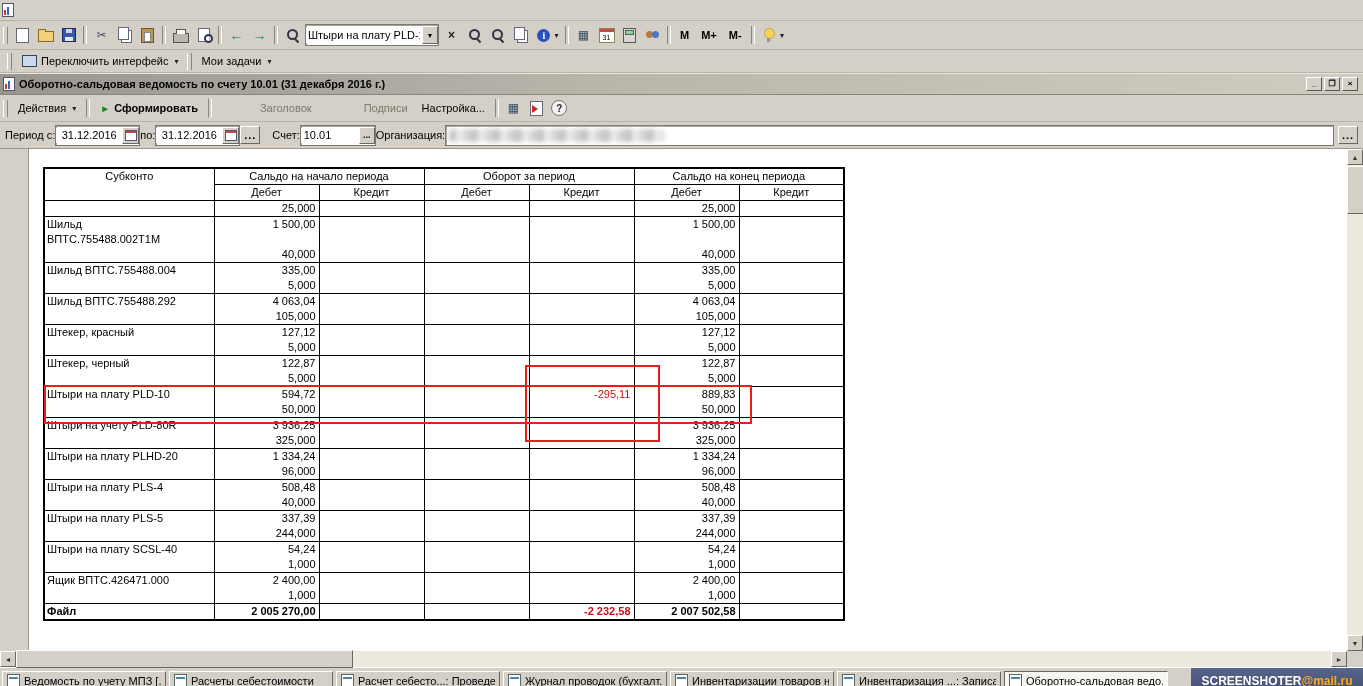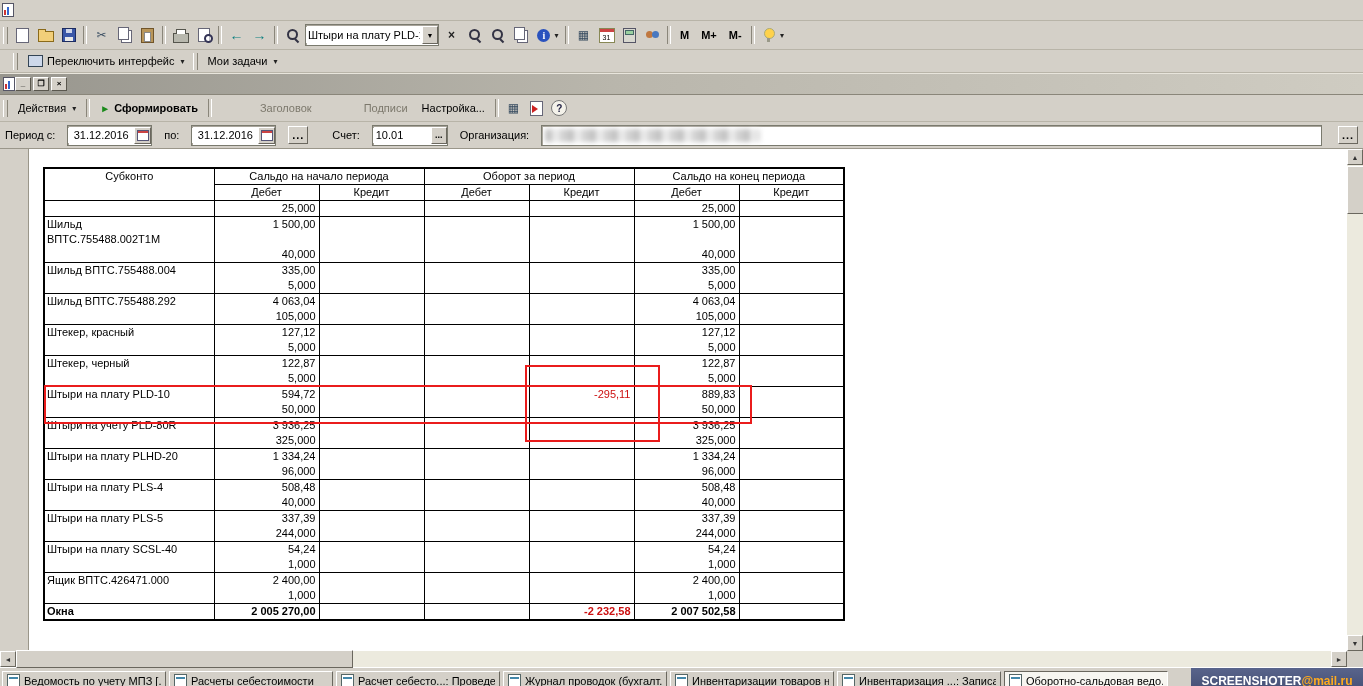--- a/index.html
+++ b/index.html
@@ -65,39 +65,39 @@
   .ic-cal2::before{content:"";display:block;height:2px;background:#c44;}
   .ic-monitor{width:13px;height:10px;background:#cdd8ea;border:1px solid #345;}
   .ic-report{width:10px;height:12px;background:#fff;border:1px solid #556;position:relative;}
   .ic-report::before{content:"";position:absolute;left:1px;bottom:1px;width:2px;height:5px;background:#c33;}
   .ic-report::after{content:"";position:absolute;left:4px;bottom:1px;width:2px;height:8px;background:#36c;}
   .combo{display:flex;align-items:center;height:20px;background:#fff;border:1px solid #7a7a6e;box-shadow:inset 1px 1px 0 #a8a49a;margin:0 1px;}
   .combo input{border:none;outline:none;width:112px;height:16px;padding:0 2px;font:11px "Liberation Sans",sans-serif;}
   .combo-dd{width:16px;height:18px;background:#d4d0c8;border:1px solid;border-color:#fff #6a675e #6a675e #fff;font-size:7px;}
 
   
-  .ifacebar{height:22px;display:flex;align-items:center;border-bottom:1px solid #b8b4a8;padding:0 12px;}
+  .ifacebar{height:22px;display:flex;align-items:center;border-bottom:1px solid #b8b4a8;padding:0 6px;}
   .flatbtn{display:flex;align-items:center;gap:4px;padding:2px 6px;border:1px solid transparent;}
   .flatbtn.dim{color:#7c786c;margin-left:38px;}
 
   
   .mdi-title{height:20px;display:flex;align-items:center;padding:0 3px;
     background:linear-gradient(90deg,#98968e 0%,#b9b6ac 45%,#cfccc2 100%);
     border-top:1px solid #e8e5dc;border-bottom:1px solid #8a867a;}
   .mdi-text{font-weight:bold;margin-left:4px;flex:1;white-space:nowrap;overflow:hidden;}
   .mdi-btns{display:flex;align-items:center;gap:2px;margin-right:2px;}
   .mdi-btns button{width:16px;height:14px;background:#d4d0c8;border:1px solid;border-color:#fff #5a574e #5a574e #fff;font-size:8px;line-height:8px;display:flex;align-items:center;justify-content:center;font-weight:bold;}
 
   
   .rtoolbar{height:26px;display:flex;align-items:center;border-bottom:1px solid #b8b4a8;padding:0 2px;}
   .generate{font-weight:bold;}
   .play{color:#1a8a1a;font-size:10px;}
 
   
-  .filterbar{height:26px;display:flex;align-items:center;padding:0 5px;gap:12px;border-bottom:1px solid #9a968a;position:relative;}
+  .filterbar{height:26px;display:flex;align-items:center;padding:0 5px;gap:0;border-bottom:1px solid #9a968a;position:relative;}
   .lbl{white-space:nowrap;}
   .field{display:flex;align-items:center;height:19px;background:#fff;border:1px solid #7a7a6e;box-shadow:inset 1px 1px 0 #a8a49a;}
   .field input{border:none;outline:none;height:15px;padding:0 3px;font:11px "Liberation Sans",sans-serif;}
   .date input{width:60px;text-align:center;}
   .account input{width:52px;}
   .calbtn{width:17px;height:17px;background:#d4d0c8;border:1px solid;border-color:#fff #6a675e #6a675e #fff;display:flex;align-items:center;justify-content:center;}
   .dotsbtn{width:20px;height:18px;background:#d4d0c8;border:1px solid;border-color:#fff #6a675e #6a675e #fff;font-weight:bold;letter-spacing:1px;}
   .dots-in{width:16px;height:17px;background:#d4d0c8;border:1px solid;border-color:#fff #6a675e #6a675e #fff;font-size:9px;font-weight:bold;}
   .gap{margin-left:12px;}
   .org{flex:1;margin-right:4px;}
@@ -267,20 +267,21 @@
   </button>
   <span class="grip"></span>
   <button class="flatbtn">
     <span>Мои задачи</span>
     <span class="dd">▾</span>
   </button>
 </div>
 
 <div class="mdi-title">
   <span class="ic ic-report"></span>
+  <span class="mdi-text">Оборотно-сальдовая ведомость по счету 10.01 (31 декабря 2016 г.)</span>
   <span class="mdi-btns">
     <button>_</button>
     <button>❐</button>
     <button>×</button>
   </span>
 </div>
 
 <div class="rtoolbar">
   <span class="grip"></span>
   <button class="flatbtn">
@@ -751,21 +752,21 @@
               <div class="line val-line">2 400,00</div>
               <div class="line val-line">1,000</div>
             </td>
             <td class="cell-ec">
               <div class="line val-line"></div>
               <div class="line val-line"></div>
             </td>
           </tr>
           <tr class="total">
             <td>
-              <div class="line name-line">Окна</div>
+              <div class="line name-line">Файл</div>
             </td>
             <td class="cell-bd">
               <div class="line val-line">2 005 270,00</div>
             </td>
             <td class="cell-bc">
               <div class="line val-line"></div>
             </td>
             <td class="cell-td">
               <div class="line val-line"></div>
             </td>

